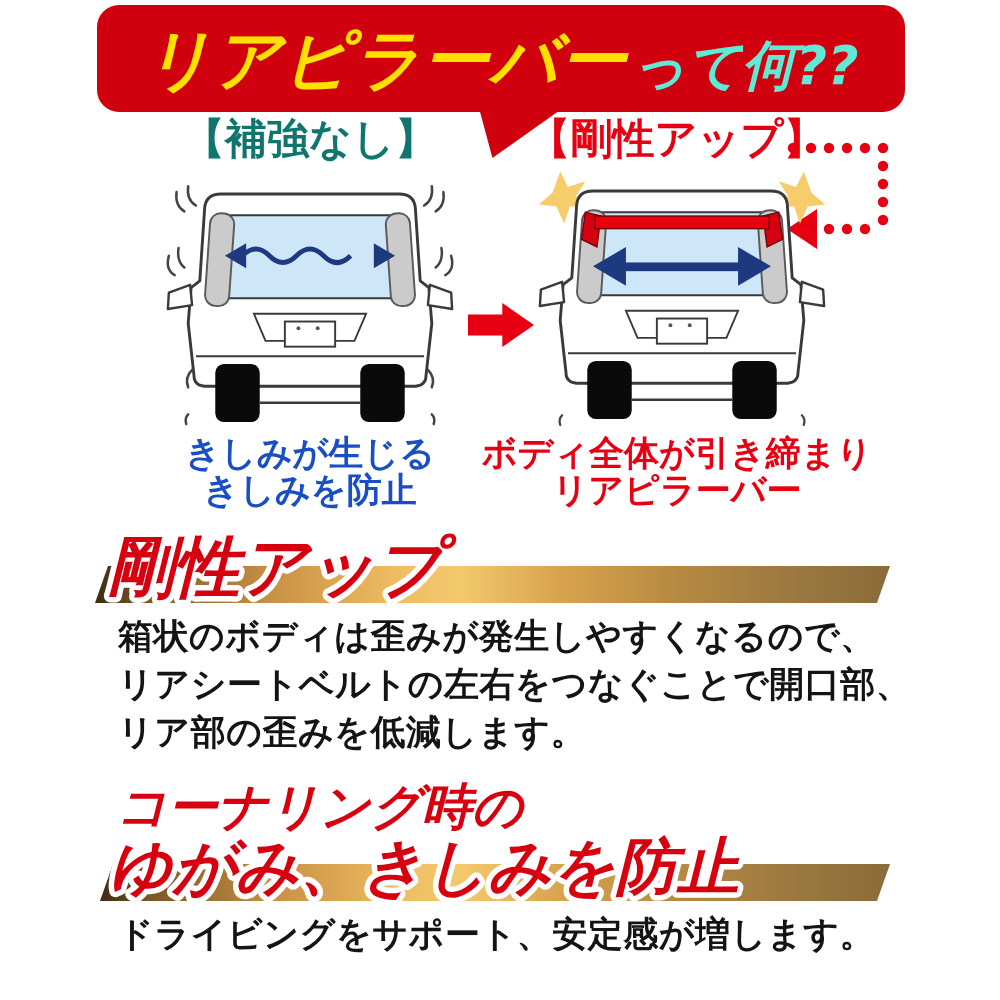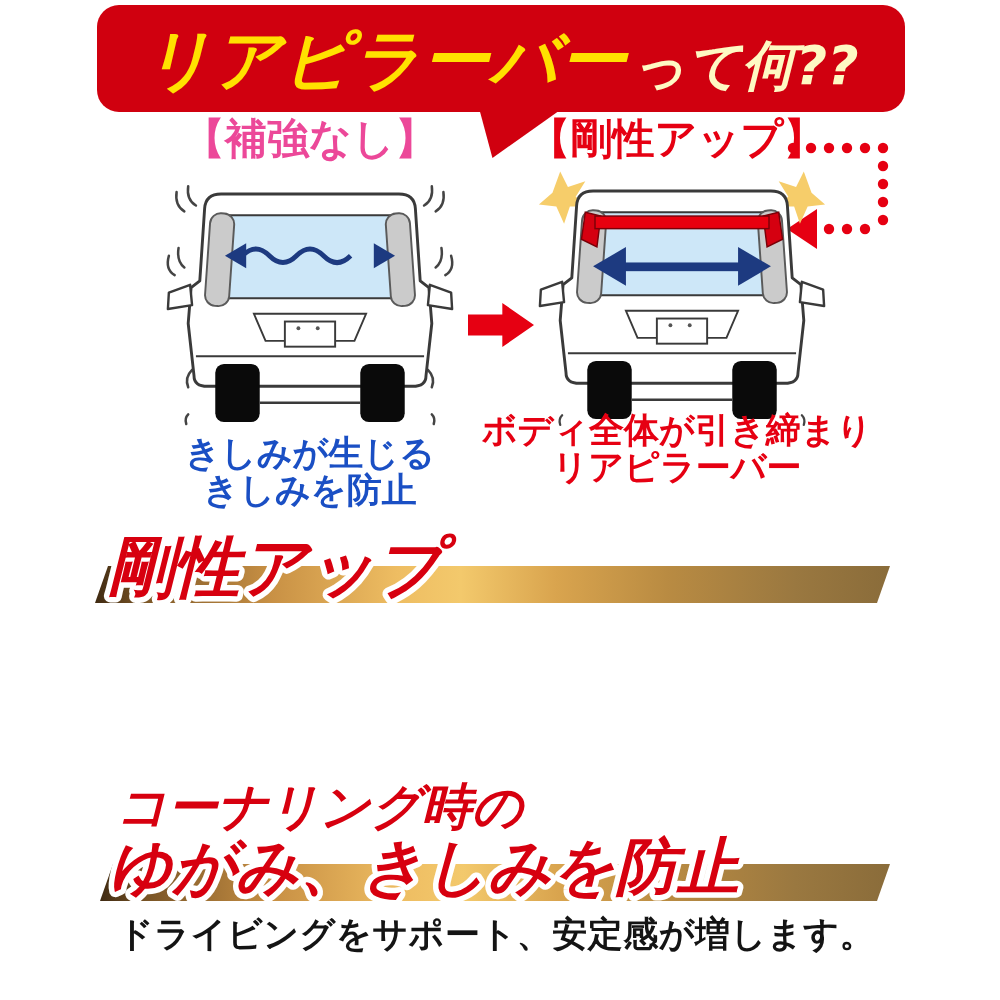--- a/index.html
+++ b/index.html
@@ -13,35 +13,35 @@
     position:absolute; left:97px; top:5px; width:808px; height:107px;
     background:#d0000f; border-radius:22px;
     display:flex; align-items:flex-end; justify-content:center;
     padding-bottom:18px; white-space:nowrap;
   }
   .title-main{
     color:#ffe100; font-size:67px; font-weight:900; font-style:italic;
     letter-spacing:1px; line-height:1;
   }
   .title-suffix{
-    color:#fef9c3; font-size:54px; font-weight:900; font-style:italic;
+    color:#5eead4; font-size:54px; font-weight:900; font-style:italic;
     line-height:1; margin-left:4px; position:relative; top:-1px;
   }
   .title-tail{
     position:absolute; left:479px; top:108px; width:84px; height:50px;
     background:#d0000f;
     clip-path:polygon(0 0, 100% 0, 16% 100%);
   }
   
   .cmp-label{ position:absolute; font-size:42px; font-weight:900; text-align:center; line-height:1; }
-  .label-before{ left:150px; top:118px; width:320px; color:#ec4899; }
+  .label-before{ left:150px; top:118px; width:320px; color:#0f766e; }
   .label-after{ left:462px; top:118px; width:430px; color:#e60012; }
   .cmp-caption{ position:absolute; font-weight:800; text-align:center; line-height:1.06; }
   .caption-before{ left:140px; top:435px; width:340px; font-size:35px; color:#1a4fc4; }
-  .caption-after{ left:462px; top:412px; width:430px; font-size:35px; color:#e60012; }
+  .caption-after{ left:462px; top:435px; width:430px; font-size:35px; color:#e60012; }
   .car-svg{ position:absolute; overflow:visible; }
   .car-before{ left:165px; top:186px; width:290px; height:244px; }
   .car-after{ left:537px; top:183px; width:290px; height:244px; }
   .between-arrow{
     position:absolute; left:468px; top:303px; width:66px; height:44px;
     background:#e60012;
     clip-path:polygon(0% 26%, 52% 26%, 52% 0%, 100% 50%, 52% 100%, 52% 74%, 0% 74%);
   }
   .callout-svg{ position:absolute; left:783px; top:136px; width:115px; height:115px; overflow:visible; }
   
@@ -184,20 +184,25 @@
   </div>
   <div class="cmp-caption caption-after">
     <div>ボディ全体が引き締まり</div>
     <div>リアピラーバー</div>
   </div>
 
   <div class="gold-banner gold-1"></div>
   <svg class="heading-svg h1-svg" viewBox="0 0 540 104">
     <text class="heading-text" x="16" y="78" font-size="66" stroke-width="11">剛性アップ</text>
   </svg>
+  <div class="body-par par-1">
+    <div class="body-line">箱状のボディは歪みが発生しやすくなるので、</div>
+    <div class="body-line">リアシートベルトの左右をつなぐことで開口部、</div>
+    <div class="body-line">リア部の歪みを低減します。</div>
+  </div>
 
   <div class="gold-banner gold-2"></div>
   <svg class="heading-svg h2a-svg" viewBox="0 0 580 76">
     <text class="heading-text" x="16" y="58" font-size="50" stroke-width="9">コーナリング時の</text>
   </svg>
   <svg class="heading-svg h2b-svg" viewBox="0 0 680 102">
     <text class="heading-text" x="14" y="76" font-size="62" stroke-width="11">ゆがみ、きしみを防止</text>
   </svg>
   <div class="body-par par-2">
     <div class="body-line">ドライビングをサポート、安定感が増します。</div>

